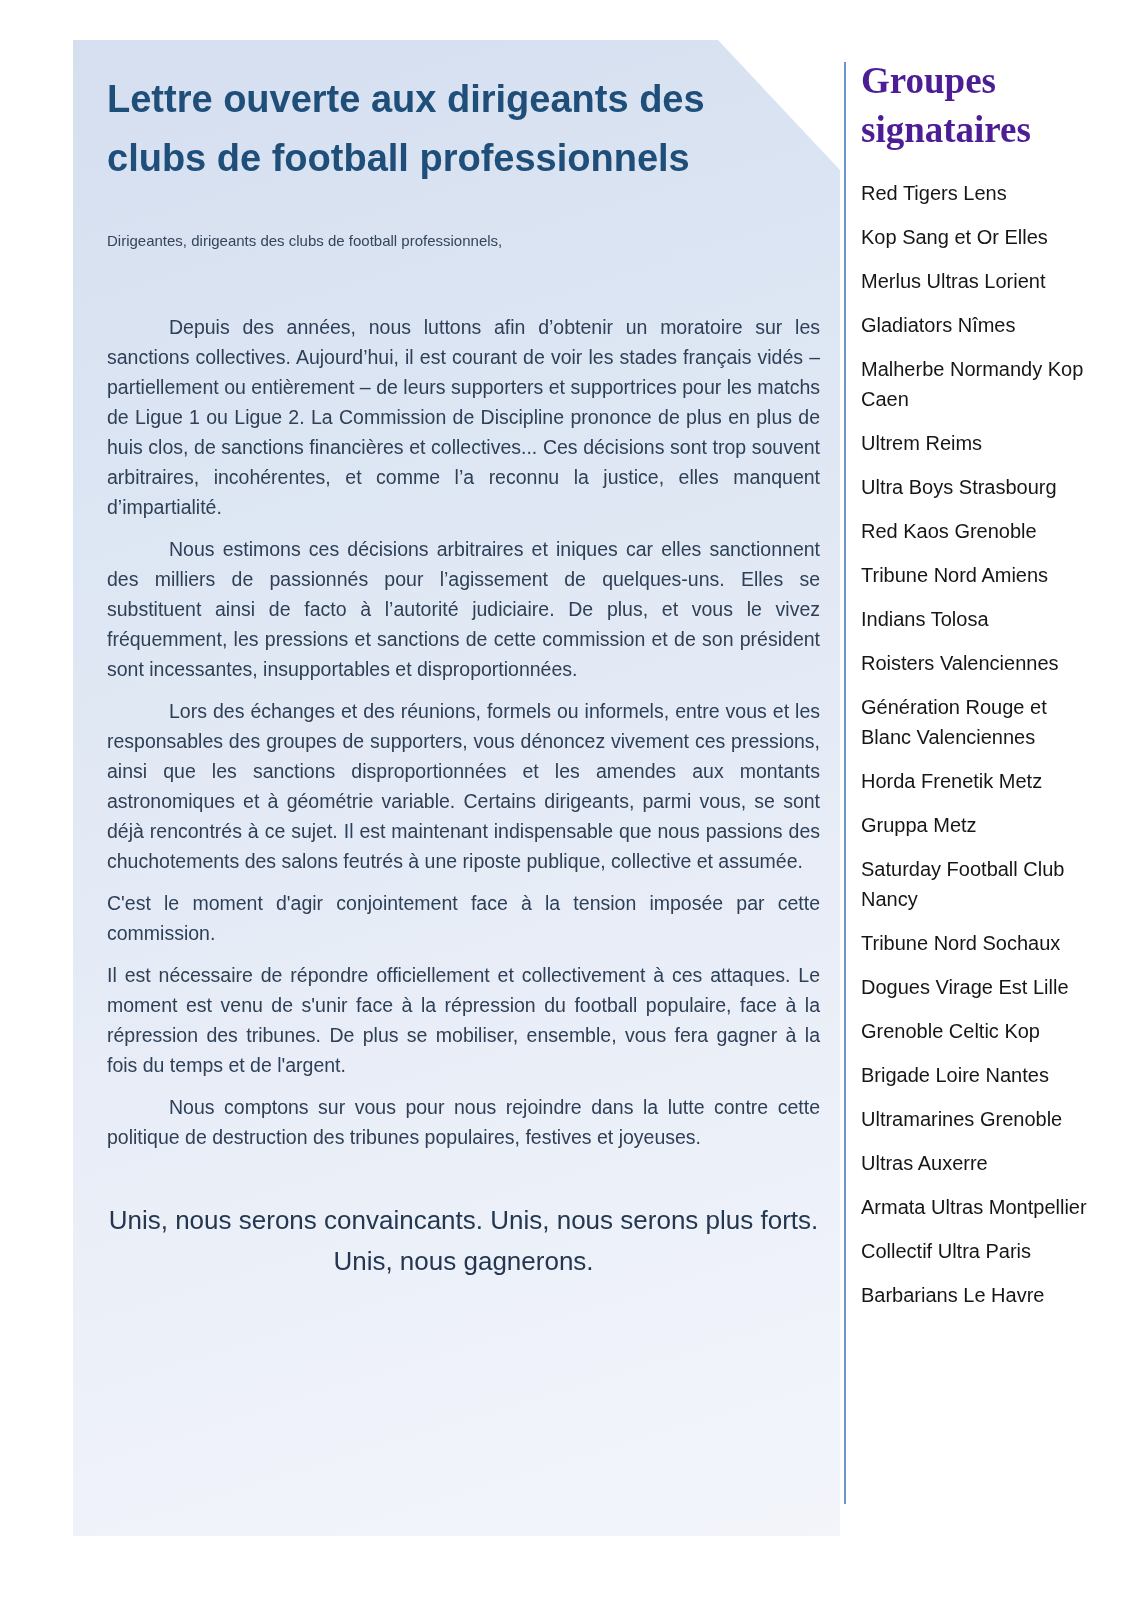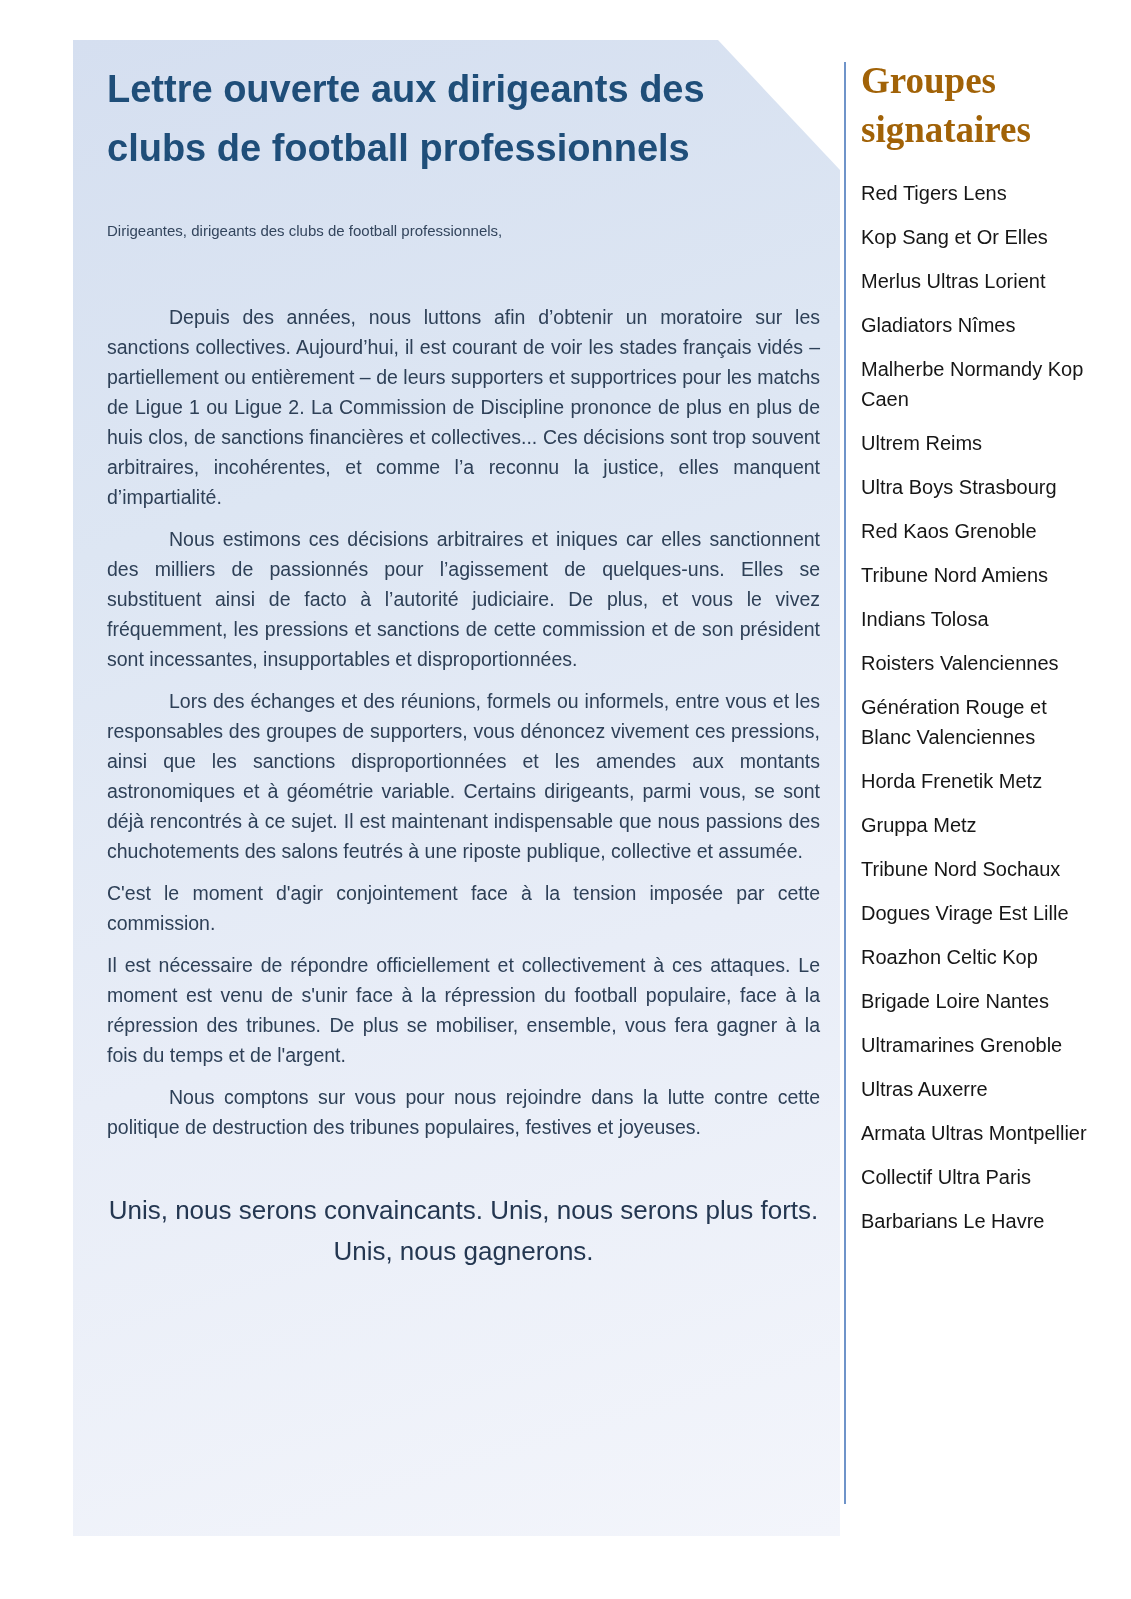--- a/index.html
+++ b/index.html
@@ -3,21 +3,21 @@
 <meta charset="utf-8">
 <style>
   html,body { margin:0; padding:0; background:#ffffff; }
   .page {
     position:relative; width:1131px; height:1599px; background:#ffffff;
     font-family:"Liberation Sans", sans-serif; overflow:hidden;
   }
   
   .panel {
     position:absolute; left:73px; top:40px; width:767px; height:1496px;
-    box-sizing:border-box; padding:20px 20px 0 34px;
+    box-sizing:border-box; padding:30px 20px 0 34px;
     background:linear-gradient(163deg, #d5dff0 0%, #dde6f3 30%, #e8edf7 62%, #f3f5fb 100%);
     -webkit-clip-path:polygon(0 0, 645px 0, 100% 130px, 100% 100%, 0 100%);
     clip-path:polygon(0 0, 645px 0, 100% 130px, 100% 100%, 0 100%);
   }
   .title {
     margin:0; max-width:660px;
     font-size:38px; line-height:59px; font-weight:bold; color:#1f4e79;
   }
   .salutation {
     margin:38px 0 0 0; font-size:15px; line-height:30px; color:#33455d;
@@ -35,21 +35,21 @@
   }
   .separator {
     position:absolute; left:844px; top:62px; width:2px; height:1442px;
     background:#6f94c9;
   }
   .sidebar {
     position:absolute; left:861px; top:56px; width:228px; color:#161616;
   }
   .sidebar-heading {
     margin:0 0 24px 0; font-family:"Liberation Serif", serif;
-    font-weight:bold; font-size:37px; line-height:49px; color:#a16207;
+    font-weight:bold; font-size:37px; line-height:49px; color:#4c1d95;
   }
   .group {
     font-size:20px; line-height:30px; margin-bottom:14px;
   }
 </style>
 </head>
 <body>
 
 <div class="page">
 
@@ -86,23 +86,24 @@
         <div class="group">Malherbe Normandy Kop Caen</div>
         <div class="group">Ultrem Reims</div>
         <div class="group">Ultra Boys Strasbourg</div>
         <div class="group">Red Kaos Grenoble</div>
         <div class="group">Tribune Nord Amiens</div>
         <div class="group">Indians Tolosa</div>
         <div class="group">Roisters Valenciennes</div>
         <div class="group">Génération Rouge et Blanc Valenciennes</div>
         <div class="group">Horda Frenetik Metz</div>
         <div class="group">Gruppa Metz</div>
+        <div class="group">Saturday Football Club Nancy</div>
         <div class="group">Tribune Nord Sochaux</div>
         <div class="group">Dogues Virage Est Lille</div>
-        <div class="group">Roazhon Celtic Kop</div>
+        <div class="group">Grenoble Celtic Kop</div>
         <div class="group">Brigade Loire Nantes</div>
         <div class="group">Ultramarines Grenoble</div>
         <div class="group">Ultras Auxerre</div>
         <div class="group">Armata Ultras Montpellier</div>
         <div class="group">Collectif Ultra Paris</div>
         <div class="group">Barbarians Le Havre</div>
       </div>
   </aside>
 
 </div>

